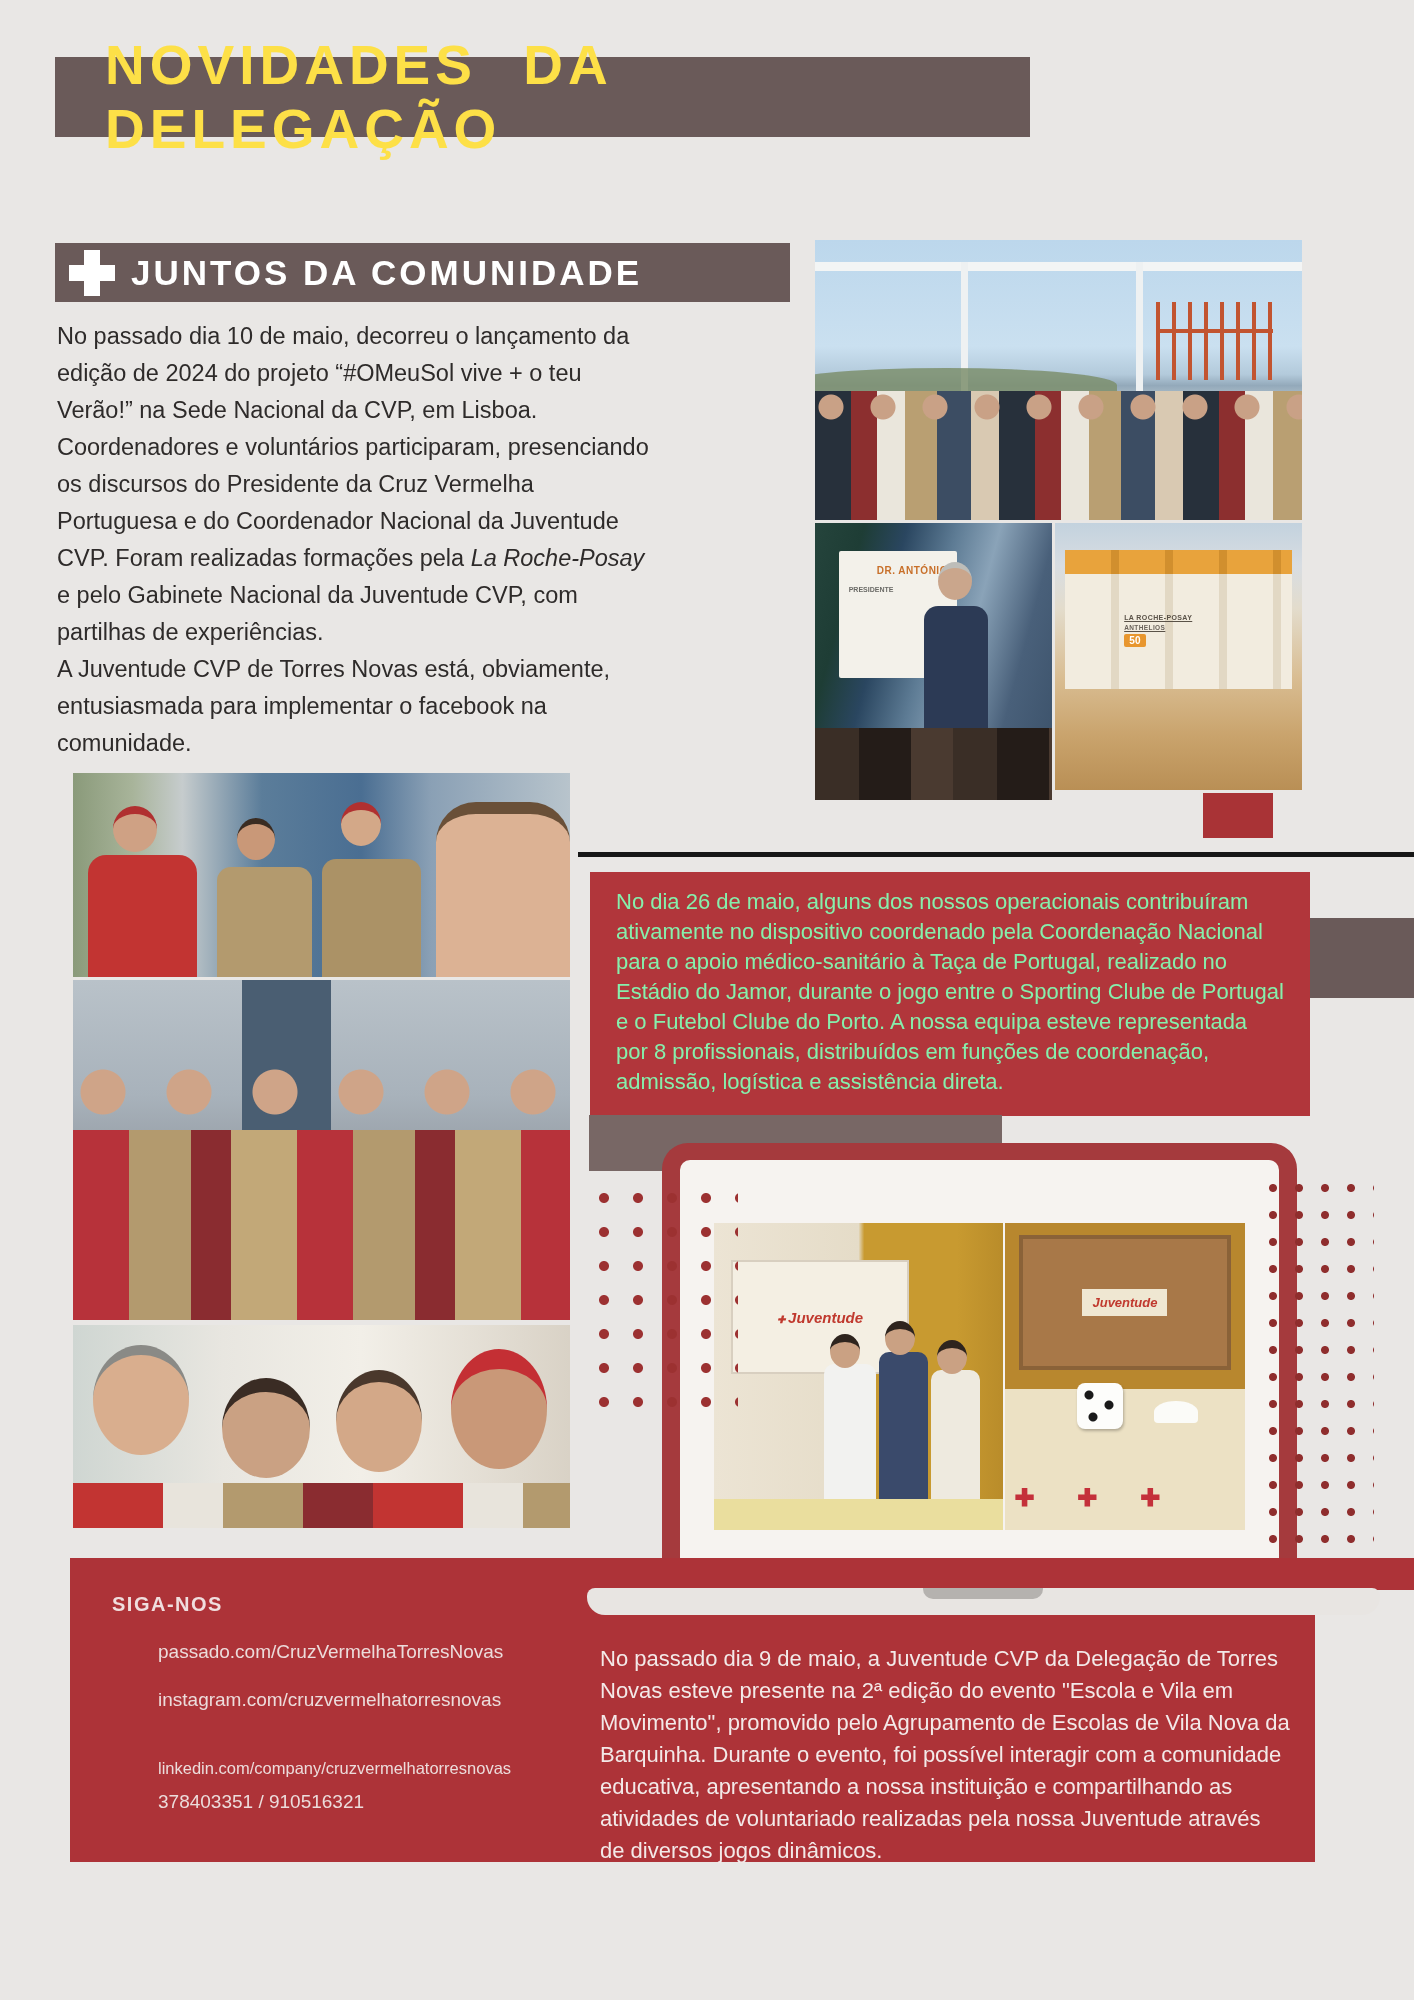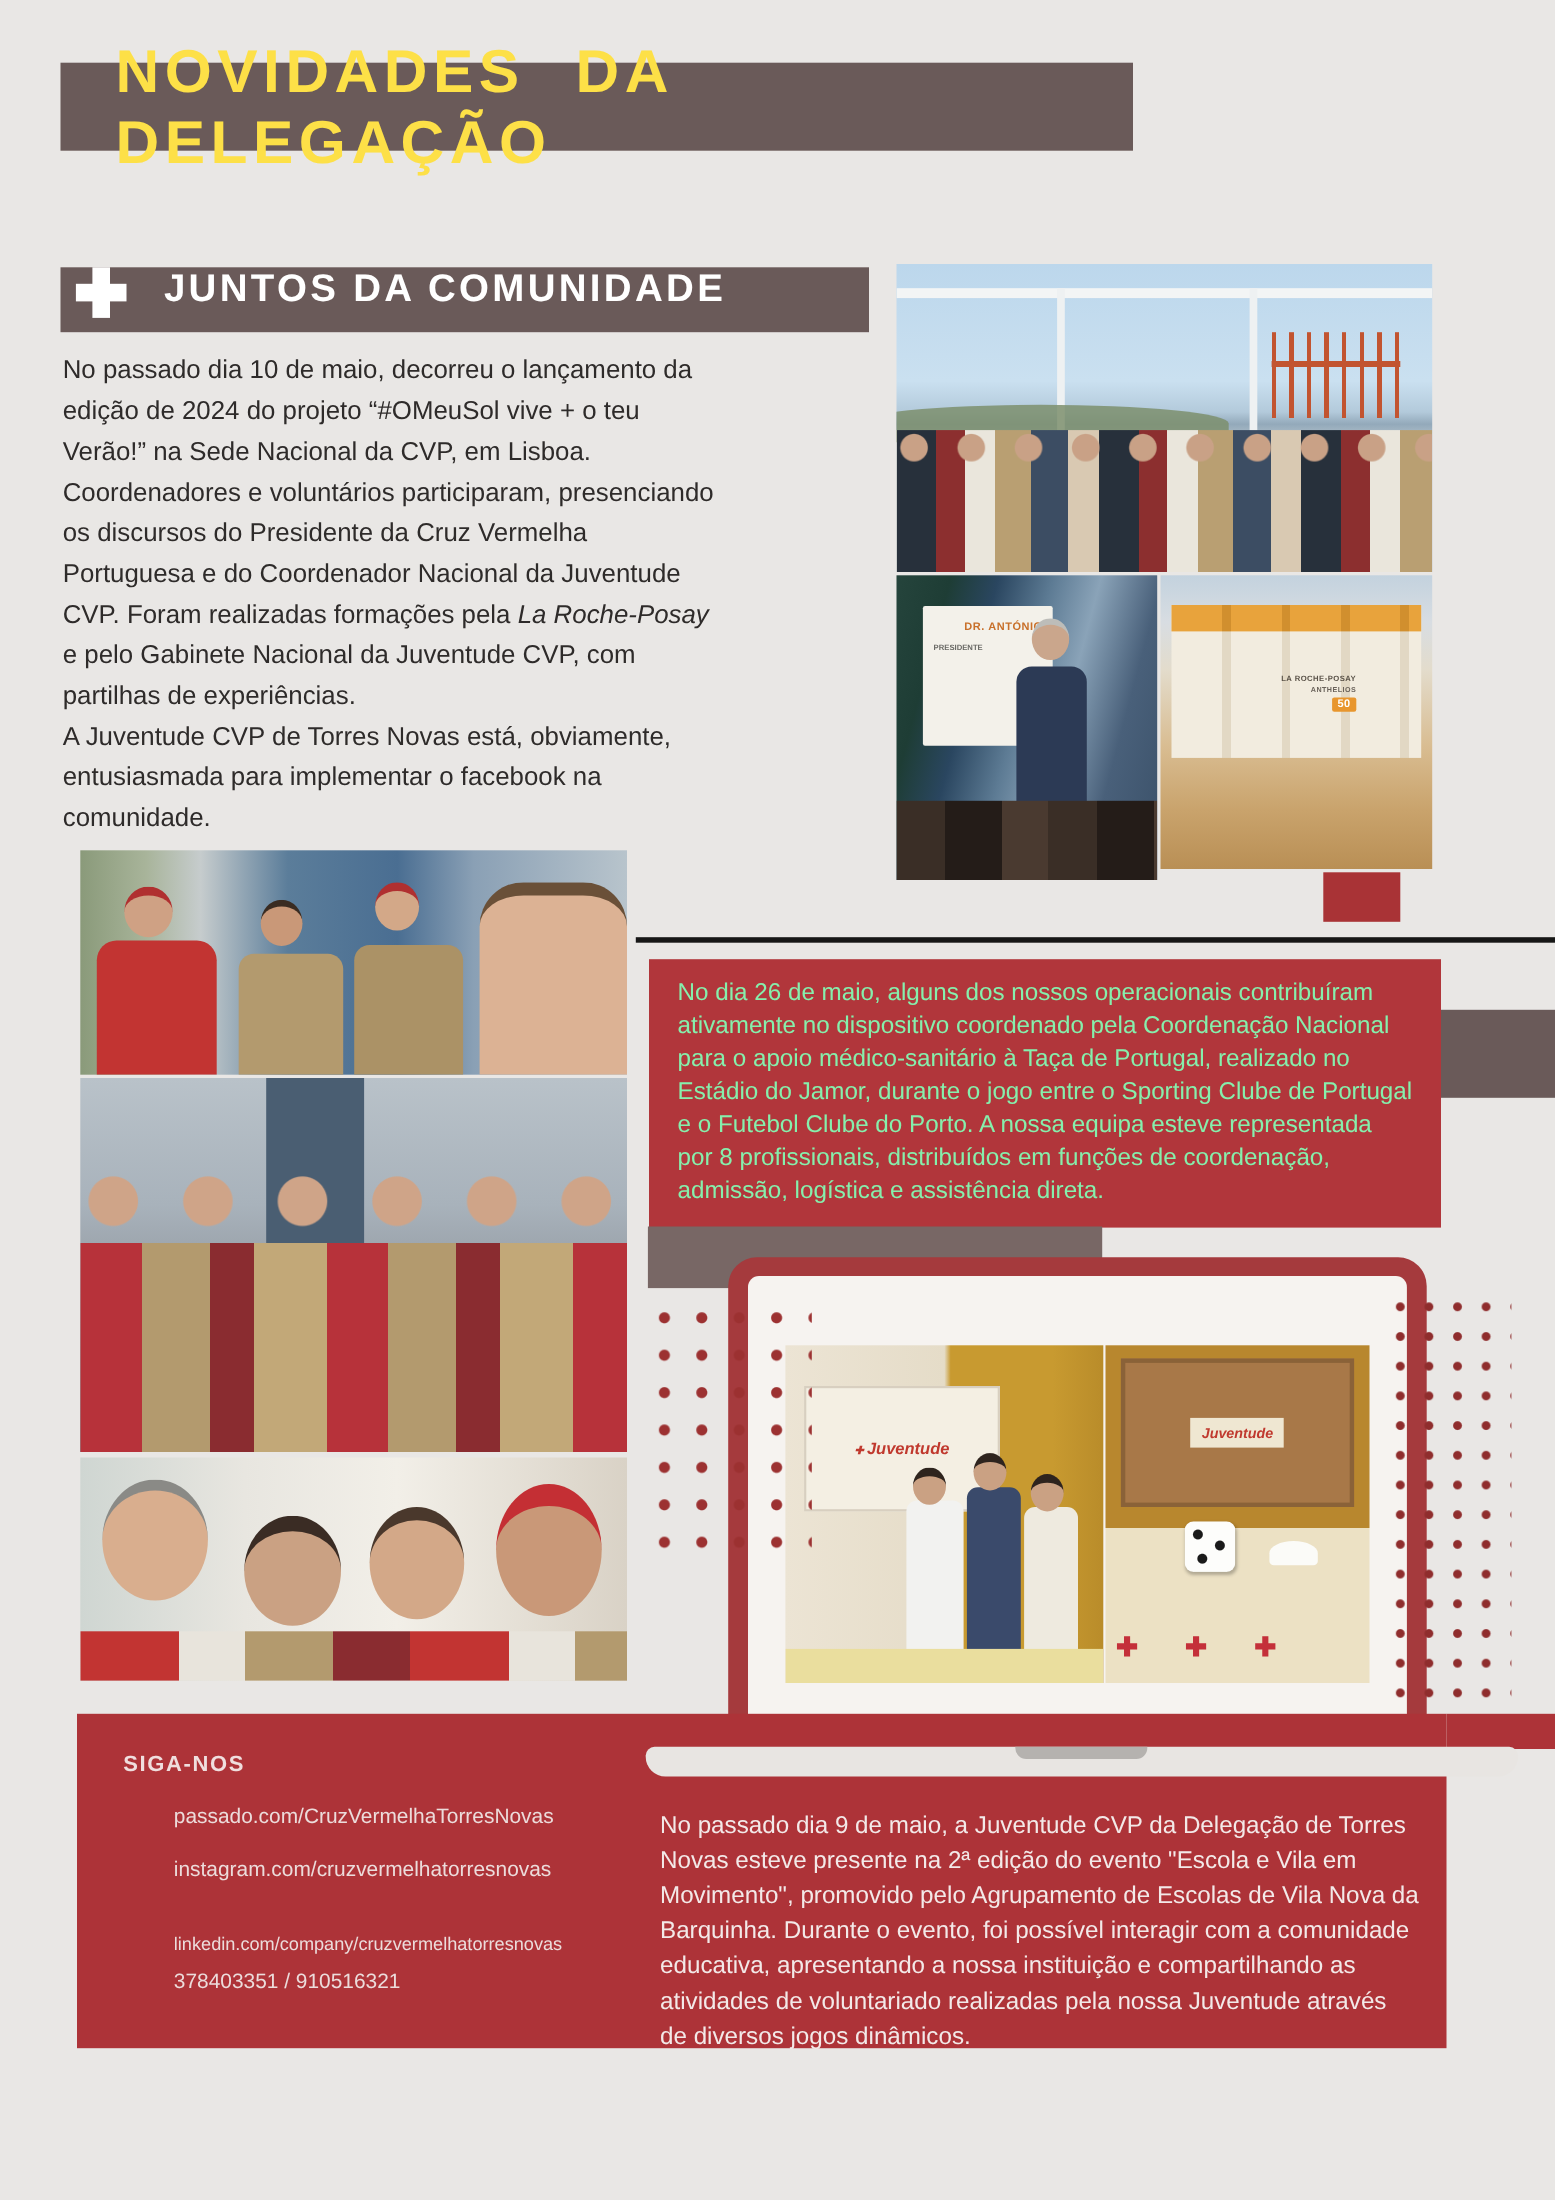--- a/index.html
+++ b/index.html
@@ -12,21 +12,21 @@
   
   .banner-main{
     left:55px;top:57px;width:975px;height:80px;background:#6a5a59;
     display:flex;align-items:center;padding-left:50px;box-sizing:border-box;
   }
   .banner-main .t{
     color:#fde047;font-size:55px;font-weight:800;letter-spacing:5px;word-spacing:26px;
   }
   .banner-section{
     left:55px;top:243px;width:735px;height:59px;background:#6a5a59;
-    display:flex;box-sizing:border-box;gap:18px;
+    display:flex;align-items:center;box-sizing:border-box;
   }
   .cross-icon{position:relative;width:46px;height:46px;margin-left:14px;flex:0 0 auto;}
   .cross-icon .v{position:absolute;left:15px;top:0;width:16px;height:46px;background:#ffffff;}
   .cross-icon .h{position:absolute;left:0;top:15px;width:46px;height:16px;background:#ffffff;}
   .banner-section .t{
     color:#ffffff;font-size:35px;font-weight:800;letter-spacing:3px;margin-left:16px;white-space:nowrap;
   }
 
   
   .intro{
@@ -57,21 +57,21 @@
   .ph-speaker .head{position:absolute;left:52%;top:14%;width:34px;height:38px;background:#caa68c;border-radius:50%;border-top:6px solid #bdbdb9;box-sizing:border-box;}
   .ph-speaker .aud{position:absolute;left:0;bottom:0;width:100%;height:26%;
     background:repeating-linear-gradient(90deg,#3a2e26 0 44px,#241c18 44px 96px,#4a3a30 96px 138px);}
 
   .ph-sun{left:1055px;top:523px;width:247px;height:267px;
     background:linear-gradient(180deg,#c3d2de 0%,#d8dde2 16%,#e3dccc 32%,#d9bd92 58%,#c9a36c 80%,#b98f55 100%);}
   .ph-sun .boxes{position:absolute;left:4%;top:10%;width:92%;height:52%;
     background:repeating-linear-gradient(90deg,#f2ecdf 0 46px,#e2d8c4 46px 54px);}
   .ph-sun .caps{position:absolute;left:4%;top:10%;width:92%;height:9%;
     background:repeating-linear-gradient(90deg,#e8a33c 0 46px,#d18f2e 46px 54px);}
-  .ph-sun .lbl{position:absolute;left:28%;top:34%;width:44%;text-align:right;color:#5a5248;font-size:7px;font-weight:700;letter-spacing:.4px;}
+  .ph-sun .lbl{position:absolute;left:28%;top:34%;width:44%;text-align:left;color:#5a5248;font-size:7px;font-weight:700;letter-spacing:.4px;text-decoration:underline;}
   .ph-sun .lbl .p{font-size:6.5px;color:#6a625a;margin-top:3px;}
   .ph-sun .spf{display:inline-block;margin-top:3px;background:#e8962e;color:#fff;font-size:10px;font-weight:800;padding:1px 5px;border-radius:2px;}
 
   .accent-red-sq{left:1203px;top:793px;width:70px;height:45px;background:#a93336;}
   .divider{left:578px;top:852px;width:836px;height:5px;background:#171717;}
 
   
   .ph-v1{left:73px;top:773px;width:497px;height:204px;
     background:linear-gradient(90deg,#8a9a7a 0%,#a8b49a 12%,#c6cccd 22%,#5b7d9a 38%,#4a6e92 58%,#8aa0b5 72%,#b8c4cc 100%);}
   .ph-v1 .f1{position:absolute;left:3%;top:40%;width:22%;height:60%;background:#c23432;border-radius:18px 18px 0 0;}

